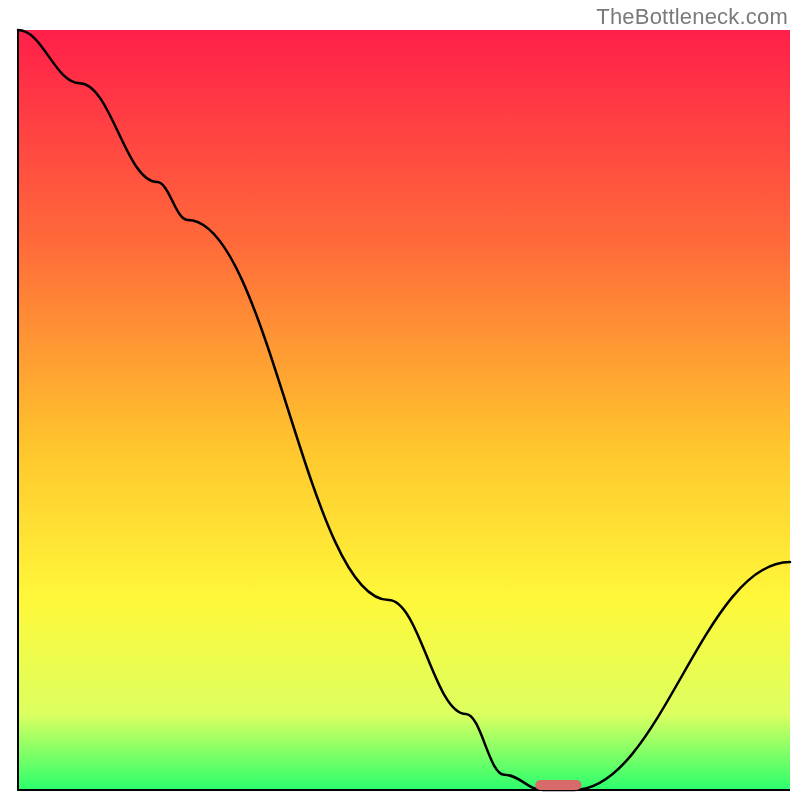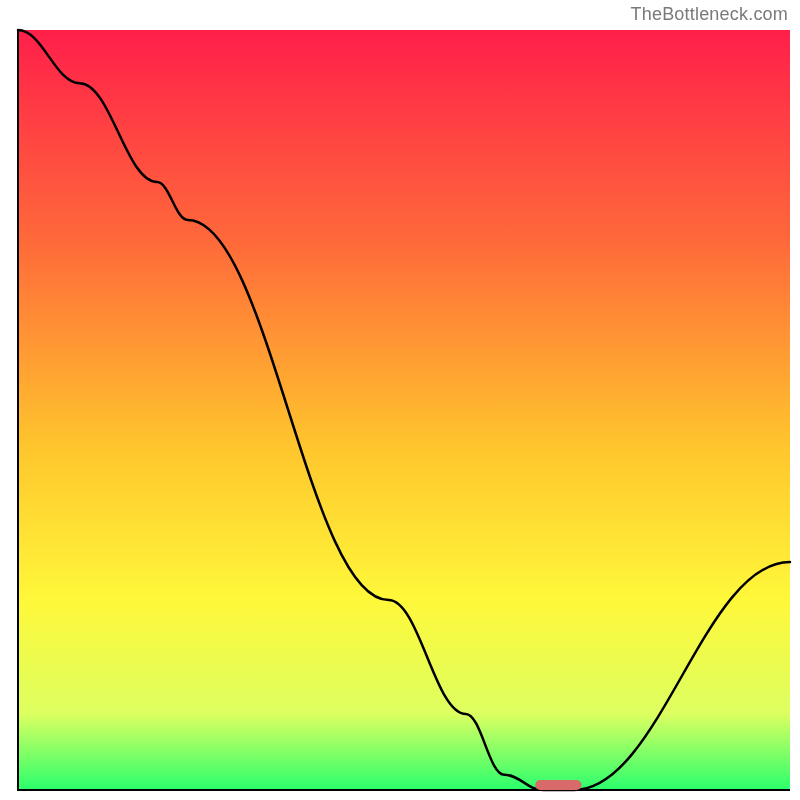--- a/index.html
+++ b/index.html
@@ -14,21 +14,21 @@
   .stage {
     position: relative;
     width: 800px;
     height: 800px;
   }
   .watermark {
     position: absolute;
     top: 4px;
     right: 12px;
     color: #7a7a7a;
-    font-size: 18px;
+    font-size: 22px;
     font-weight: 500;
     letter-spacing: 0.2px;
     z-index: 3;
   }
   svg.plot {
     position: absolute;
     top: 0;
     left: 0;
   }
 </style>

